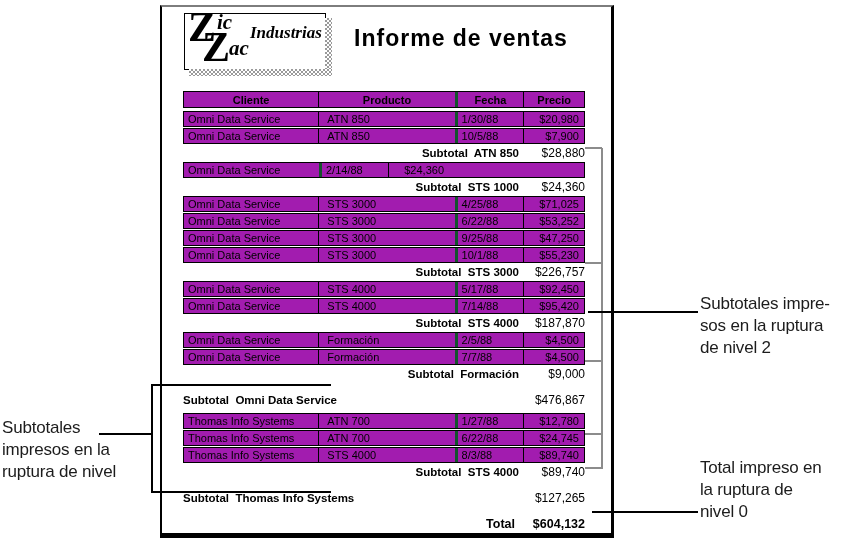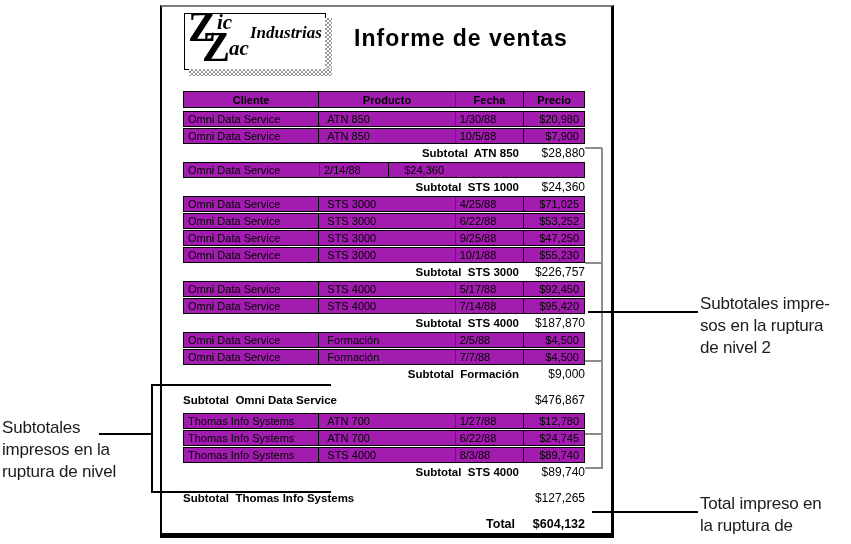--- a/index.html
+++ b/index.html
@@ -37,21 +37,21 @@
   
   .tablewrap{position:absolute;left:21px;top:84px;width:402px;font-size:11px;}
   .trow{display:flex;box-sizing:border-box;border:1px solid #000;height:16px;
         margin-top:1px;background:#a21caf;align-items:center;}
   .thead{height:17px;margin-top:0;font-weight:bold;}
   .thead .cell{text-align:center;padding:0;}
   .cell{box-sizing:border-box;height:100%;display:flex;align-items:center;overflow:hidden;}
   .thead .cell{justify-content:center;}
   .c0{width:135px;padding-left:4px;}
   .c1{width:137px;border-left:1px solid #000;padding-left:8px;}
-  .c2{width:69px;border-left:1px solid #14532d;padding-left:4px;}
+  .c2{width:69px;border-left:3px solid #14532d;padding-left:4px;}
   .c3{width:61px;border-left:1px solid #000;justify-content:flex-end;padding-right:5px;}
   .gap-after-head{margin-top:3px;}
   .subrow{display:flex;justify-content:flex-end;align-items:center;height:17px;}
   .subrow .lbl{font-weight:bold;font-size:11.5px;white-space:pre;}
   .subrow .val{width:66px;text-align:right;font-size:12px;}
   .sub1{height:24px;padding-top:6px;box-sizing:content-box;justify-content:space-between;}
   .totalrow{height:20px;padding-top:4px;}
   .totalrow .lbl{font-size:12.5px;}
   .totalrow .val{font-weight:bold;font-size:12.5px;width:70px;}
 
@@ -228,17 +228,18 @@
   <div class="note" style="left:2px;top:417px;width:155px;">
     <div>Subtotales</div>
     <div>impresos en la</div>
     <div>ruptura de nivel</div>
   </div>
   <div class="note" style="left:700px;top:293px;width:150px;">
     <div>Subtotales impre-</div>
     <div>sos en la ruptura</div>
     <div>de nivel 2</div>
   </div>
-  <div class="note" style="left:700px;top:457px;width:150px;margin-top:36px;">
+  <div class="note" style="left:700px;top:457px;width:150px;">
     <div>Total impreso en</div>
     <div>la ruptura de</div>
+    <div>nivel 0</div>
   </div>
 </div>
 
 </body></html>

